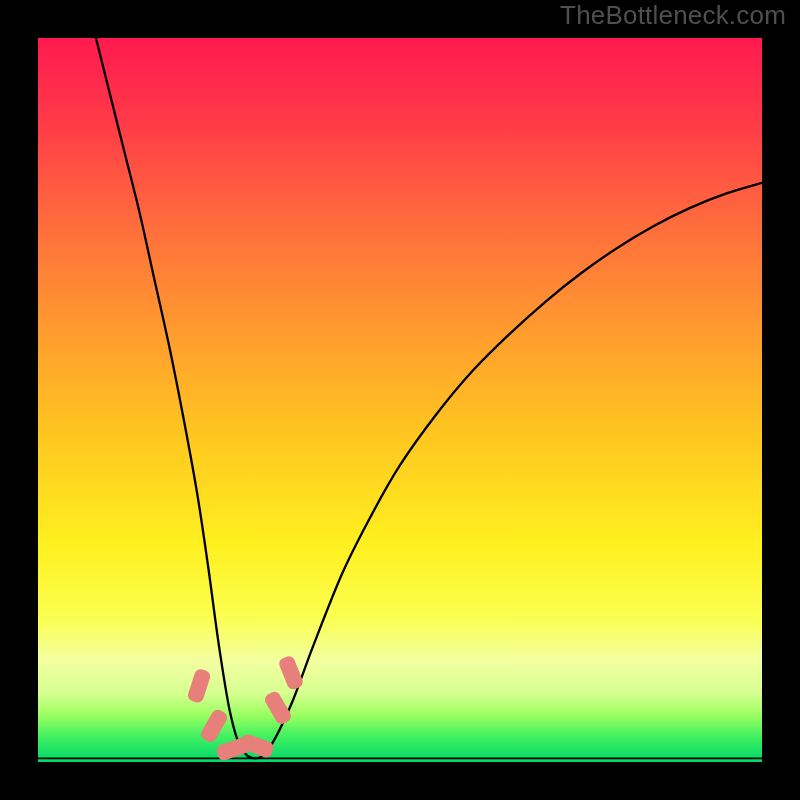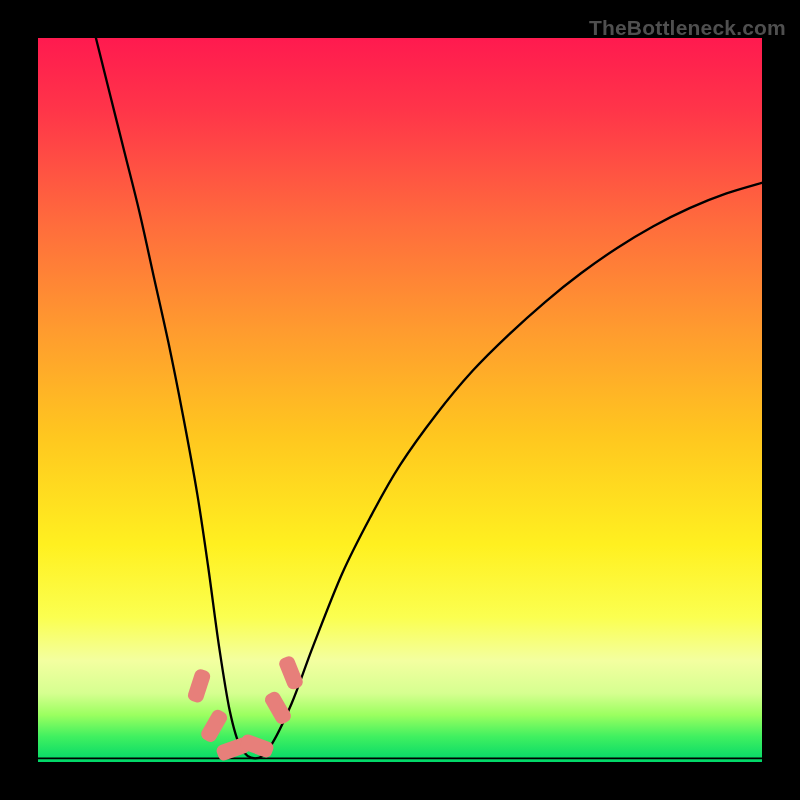--- a/index.html
+++ b/index.html
@@ -42,25 +42,25 @@
     height: 100%;
   }
   .marker {
     position: absolute;
     background: #e77f7a;
     border-radius: 6px;
     transform: translate(-50%, -50%);
   }
   .attr {
     position: absolute;
-    top: 16px;
+    top: 0;
     right: 14px;
     color: #4f4f4f;
-    font-size: 21px;
-    font-weight: 700;
+    font-size: 26px;
+    font-weight: 400;
     letter-spacing: 0.2px;
     white-space: nowrap;
     user-select: none;
   }
 </style>
 </head>
 <body>
 
 <div class="frame">
   <div class="attr">TheBottleneck.com</div>

